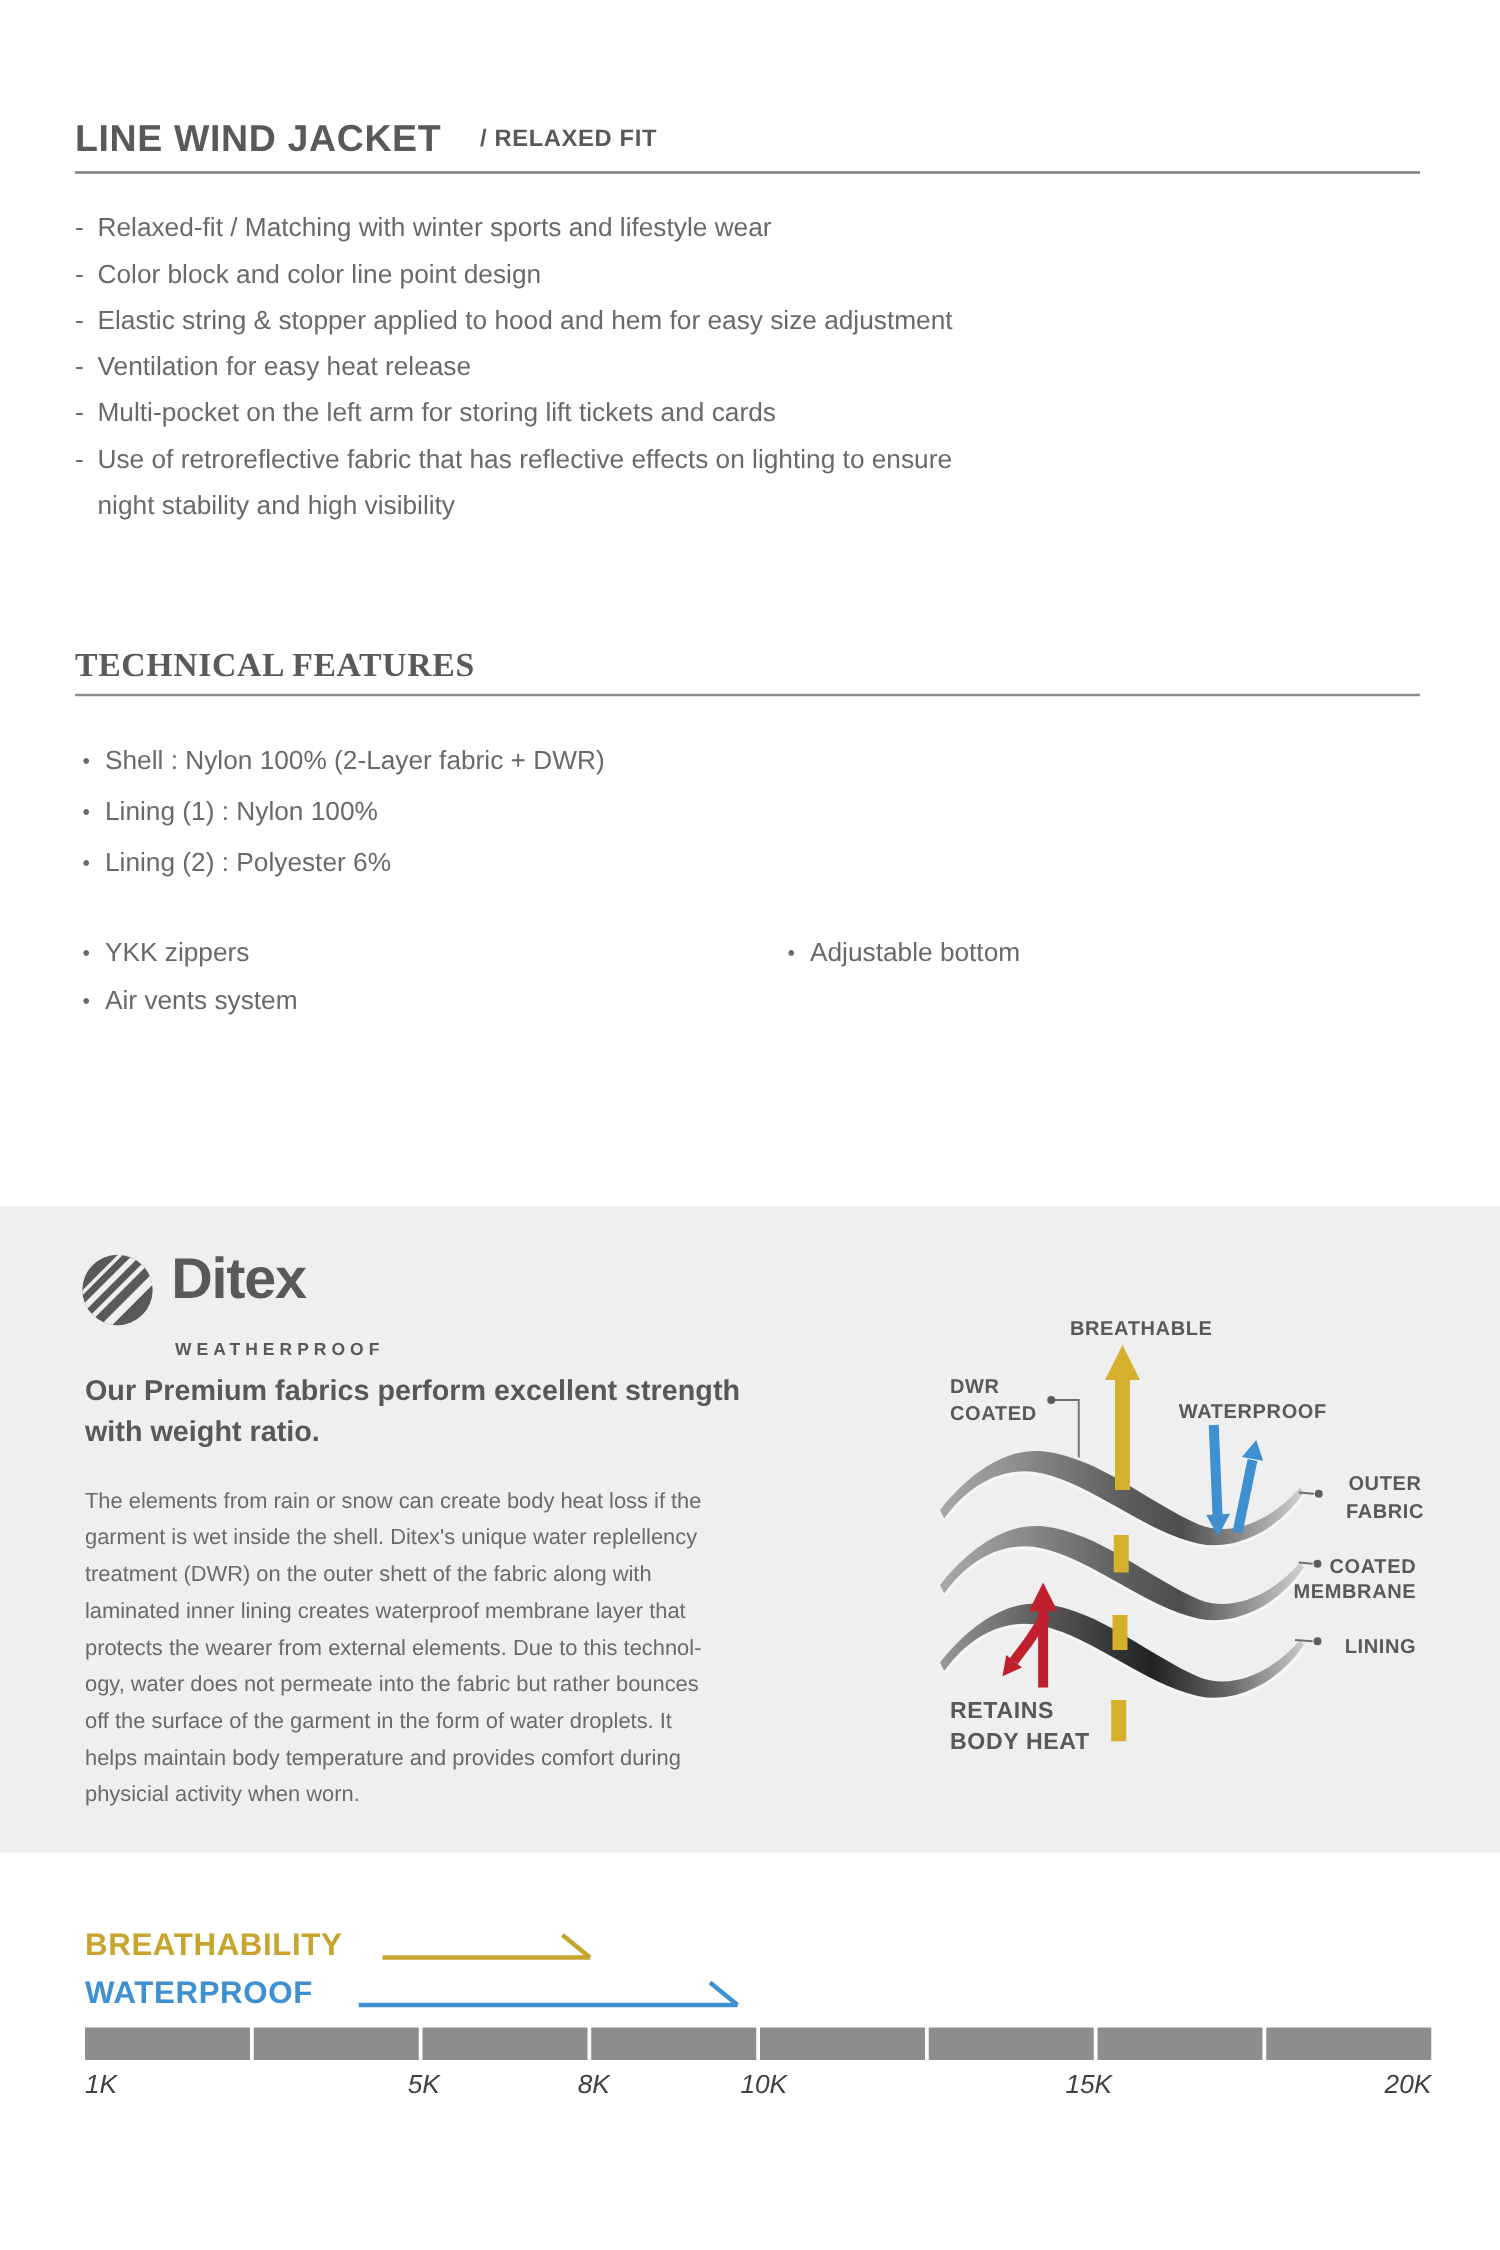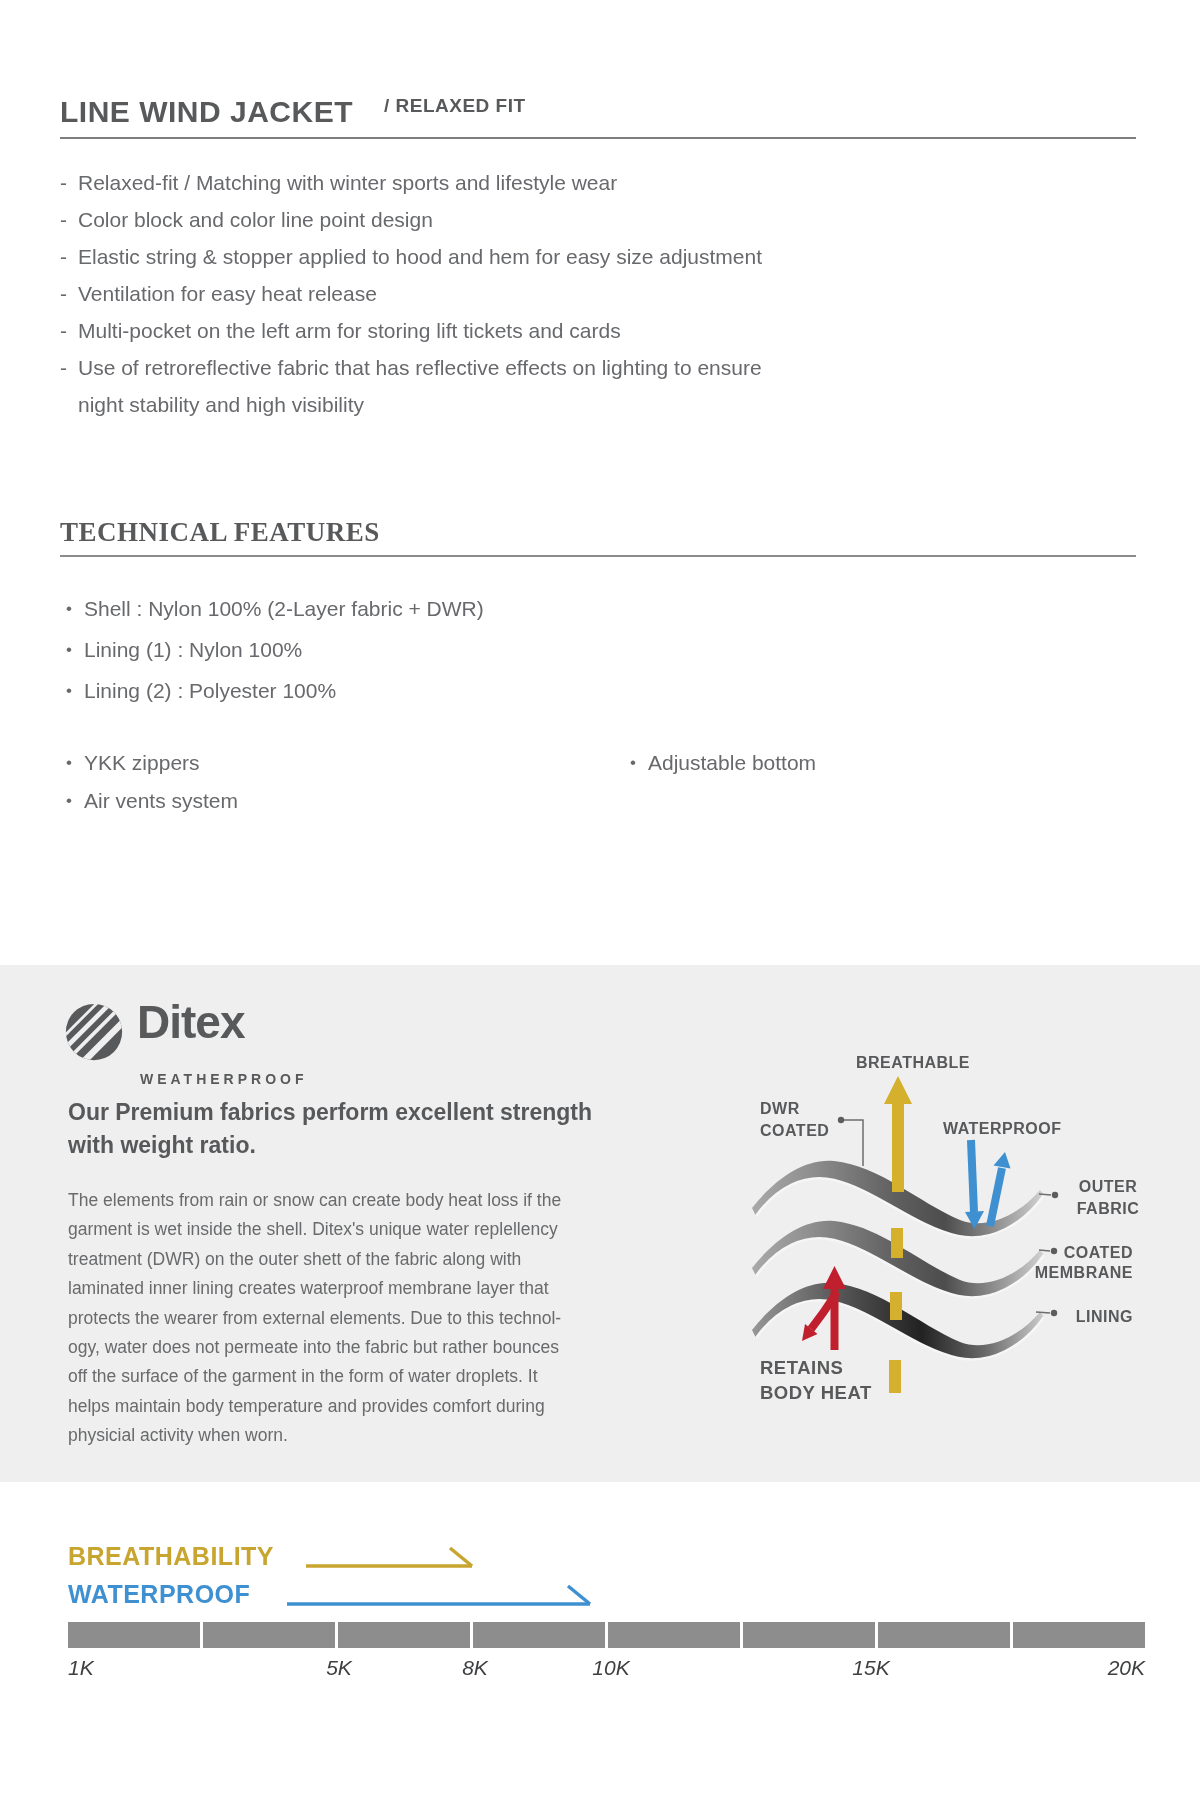--- a/index.html
+++ b/index.html
@@ -1,20 +1,20 @@
 <!DOCTYPE html>
 <html><head>
 <meta charset="utf-8">
 <style>
   * { margin:0; padding:0; box-sizing:border-box; }
   body { background:#ffffff; font-family:"Liberation Sans", sans-serif; }
   #canvas { position:relative; width:1200px; height:1800px; background:#ffffff; overflow:hidden; }
 
   
-  .title-row { position:absolute; left:60px; top:95px; display:flex; align-items:flex-start; color:#58595b; }
+  .title-row { position:absolute; left:60px; top:95px; display:flex; align-items:center; color:#58595b; }
   .title-main { font-size:30px; font-weight:700; letter-spacing:.5px; }
   .title-sub  { font-size:19px; font-weight:700; letter-spacing:.5px; margin-left:31px; }
   .rule-title { position:absolute; left:60px; top:137px; width:1076px; height:2px; background:#7d7e80; }
 
   .features { position:absolute; left:60px; top:164px; color:#68696c; }
   .feat { display:flex; font-size:21px; line-height:37px; }
   .feat .dash { width:18px; flex:0 0 18px; }
   .feat-wrap { font-size:21px; line-height:37px; padding-left:18px; }
 
   .tech-head { position:absolute; left:60px; top:517px; font-size:27px; font-weight:700; letter-spacing:.5px; color:#58595b;font-family:Liberation Serif, serif; }
@@ -98,21 +98,21 @@
     <div class="mat">
       <span class="bullet">•</span>
       <span>Shell :  Nylon 100% (2-Layer fabric + DWR)</span>
     </div>
     <div class="mat">
       <span class="bullet">•</span>
       <span>Lining (1) : Nylon 100%</span>
     </div>
     <div class="mat">
       <span class="bullet">•</span>
-      <span>Lining (2) : Polyester 100%</span>
+      <span>Lining (2) : Polyester 6%</span>
     </div>
   </div>
 
   <div class="extras-left">
     <div class="extra">
       <span class="bullet">•</span>
       <span>YKK zippers</span>
     </div>
     <div class="extra">
       <span class="bullet">•</span>

